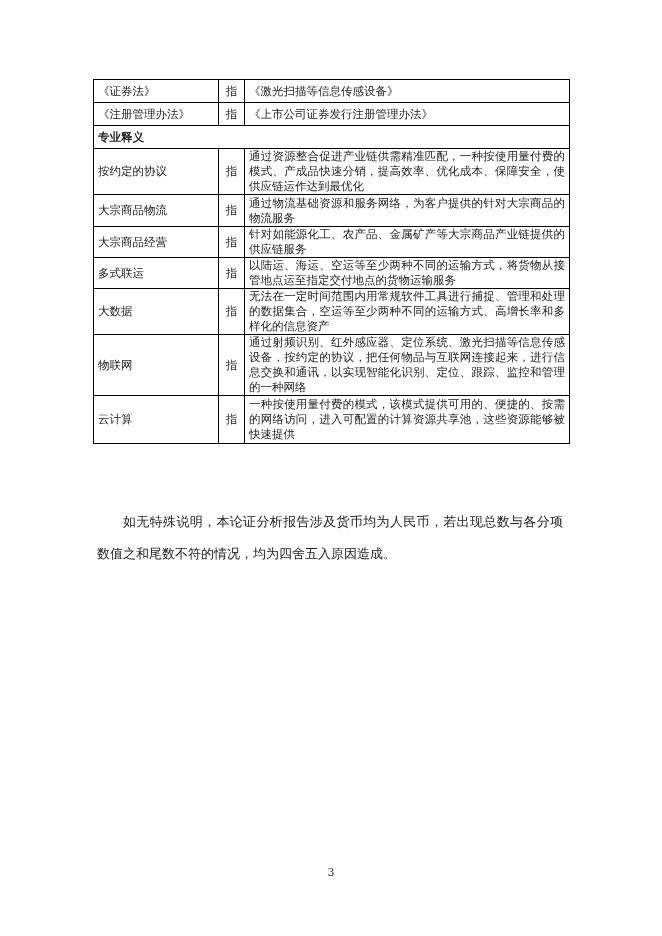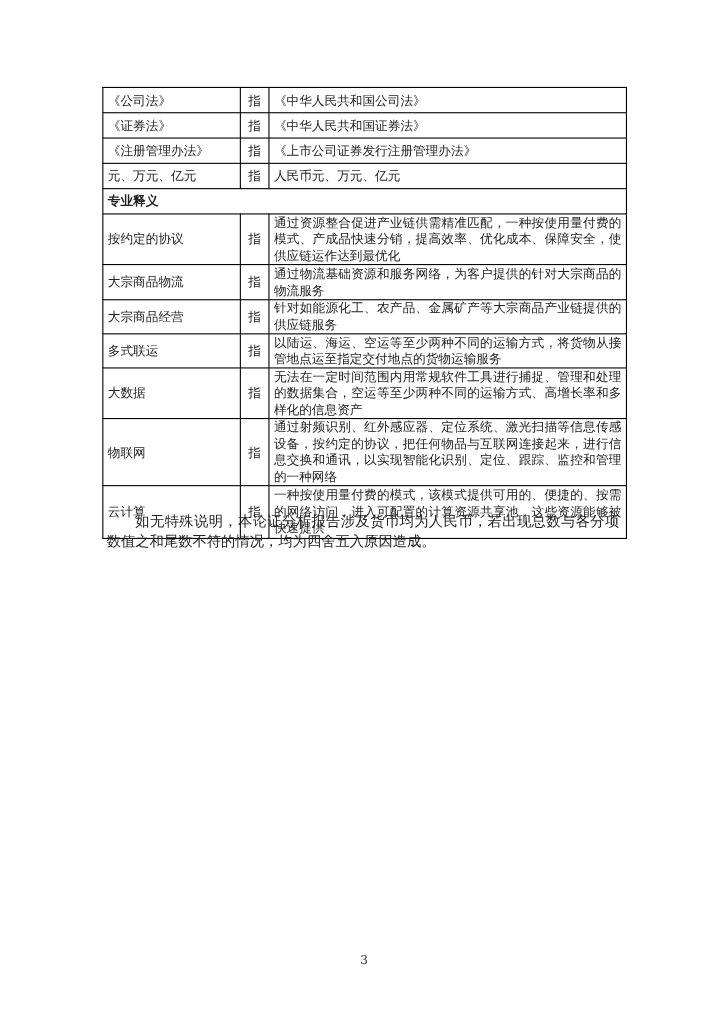--- a/index.html
+++ b/index.html
@@ -7,49 +7,39 @@
          font-family: "DejaVu Serif", "Liberation Serif", serif; color: #222; }
   .page { position: absolute; left: 0; top: 0; width: 662px; height: 936px; background: #fff; }
   table.terms { position: absolute; left: 93px; top: 79px; width: 477px; border-collapse: collapse;
                 table-layout: fixed; font-size: 11.5px; }
   table.terms td { border: 1px solid #000; padding: 0 4px; vertical-align: middle; line-height: 15px; }
   td.term { width: 116px; }
   td.zhi { width: 17px; text-align: center; padding: 0; }
   td.def { text-align: justify; }
   tr.short td { height: 22px; }
   tr.section td { height: 22px; font-weight: bold; font-family: Liberation Sans, sans-serif; font-size: 11.5px; }
-  .note { position: absolute; left: 97px; top: 466px; width: 466px; font-size: 13px; line-height: 18px;
+  .note { position: absolute; left: 97px; top: 506px; width: 466px; font-size: 13px; line-height: 32px;
           text-indent: 26px; text-align: justify; }
   .pagenum { position: absolute; left: 0; width: 662px; top: 866px; text-align: center; font-size: 11px; color: #333; }
 </style>
 </head>
 <body>
 
 <div class="page">
   <table class="terms">
     <tbody>
       <tr class="short">
-        <td class="term">《公司法》</td>
-        <td class="zhi">指</td>
-        <td class="def">《中华人民共和国公司法》</td>
-      </tr>
-      <tr class="short">
         <td class="term">《证券法》</td>
         <td class="zhi">指</td>
-        <td class="def">《中华人民共和国证券法》</td>
+        <td class="def">《激光扫描等信息传感设备》</td>
       </tr>
       <tr class="short">
         <td class="term">《注册管理办法》</td>
         <td class="zhi">指</td>
         <td class="def">《上市公司证券发行注册管理办法》</td>
-      </tr>
-      <tr class="short">
-        <td class="term">元、万元、亿元</td>
-        <td class="zhi">指</td>
-        <td class="def">人民币元、万元、亿元</td>
       </tr>
       <tr class="section">
         <td colspan="3">专业释义</td>
       </tr>
       <tr style="height:44px">
         <td class="term">按约定的协议</td>
         <td class="zhi">指</td>
         <td class="def">通过资源整合促进产业链供需精准匹配，一种按使用量付费的模式、产成品快速分销，提高效率、优化成本、保障安全，使供应链运作达到最优化</td>
       </tr>
       <tr style="height:32px">

